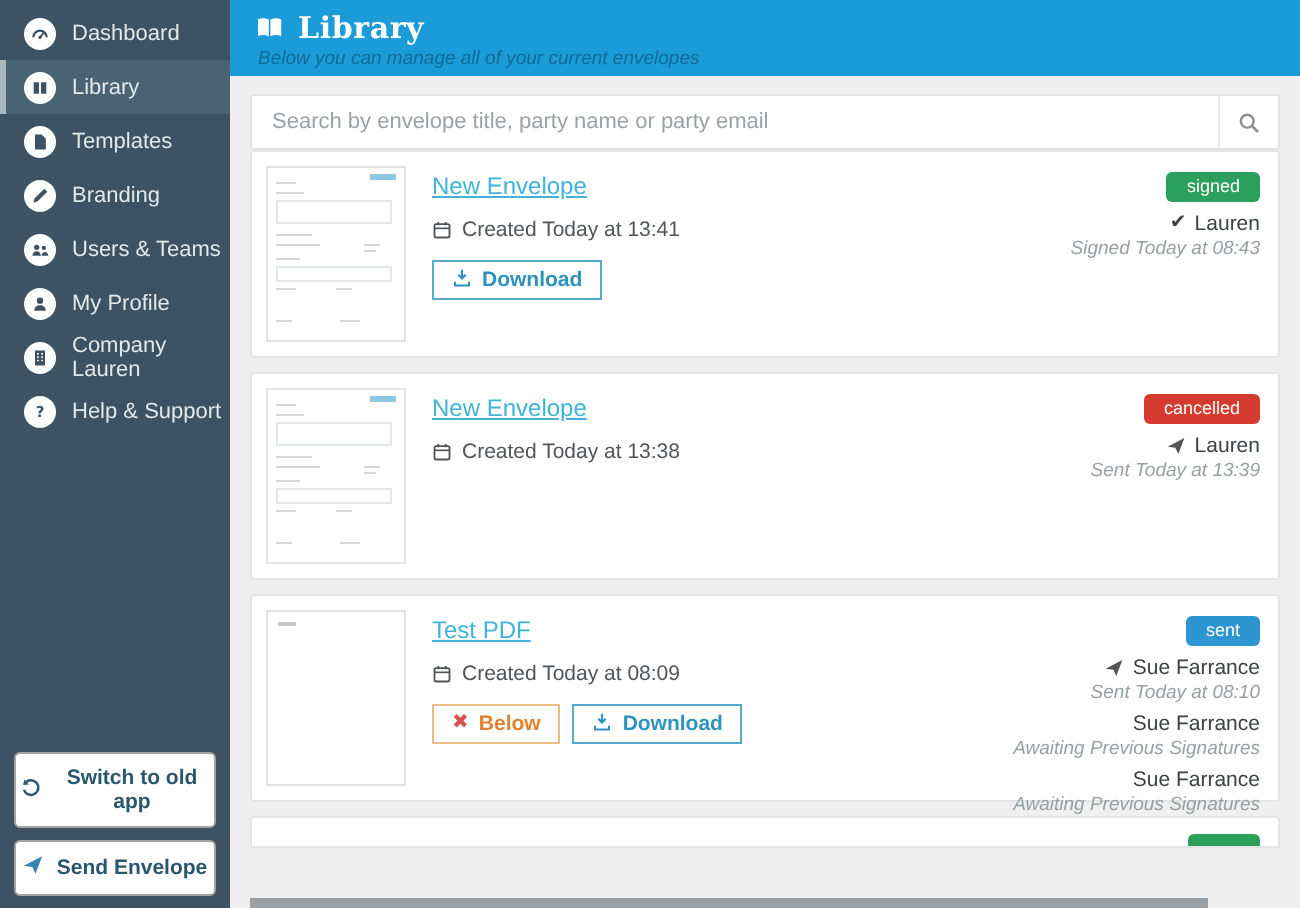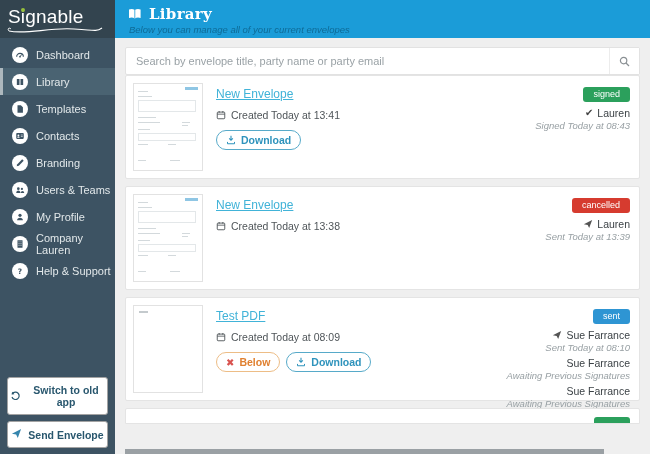--- a/index.html
+++ b/index.html
@@ -58,21 +58,21 @@
     padding:7px; display:flex; gap:13px; position:relative; }
   .thumb { width:70px; height:88px; flex:none; border:1px solid #e2e2e2; background:#fff;
     position:relative; overflow:hidden; cursor:pointer; }
   .thumb .logo-mark { position:absolute; top:3px; right:4px; width:13px; height:3px; background:#8fc6e4; }
   .tline { position:absolute; height:1px; background:#d3d9dc; }
   .tbox { position:absolute; border:1px solid #e3e7e9; background:#fff; }
   .card-body { flex:1; padding-top:1px; }
   .card-title { color:#41b3d8; font-size:12px; text-decoration:underline; cursor:pointer; display:inline-block; }
   .card-meta { display:flex; align-items:center; gap:5px; margin-top:7px; font-size:10.5px; color:#4f5559; }
   .actions { display:flex; gap:6px; margin-top:9px; }
-  .btn { display:inline-flex; align-items:center; gap:5px; background:#fff; border-radius:10px;
+  .btn { display:inline-flex; gap:5px; background:#fff; border-radius:0;
     font-size:10.5px; padding:3px 9px; cursor:pointer; font-family:inherit; font-weight:bold; }
   .btn.download { border:1px solid #57aac9; color:#2e93bc; }
   .btn.cancel { border:1px solid #edbd86; color:#e08030; }
   .uicon { font-family:"DejaVu Sans", sans-serif; font-style:normal; }
   .btn.cancel .uicon { color:#d9534f; font-size:10px; }
   .card-right { position:absolute; top:7px; right:9px; text-align:right; }
   .badge { display:inline-block; color:#fff; font-size:9px; padding:2.5px 10px; border-radius:3px; margin-bottom:5px; }
   .recipient { margin-bottom:4px; }
   .r-name { font-size:10.5px; color:#3c4246; display:flex; justify-content:flex-end; align-items:center; gap:4px; }
   .r-name .uicon { color:#444; font-size:10px; }
@@ -82,28 +82,20 @@
     height:16px; position:relative; overflow:hidden; }
   .partial-card .badge { position:absolute; right:9px; top:8px; margin:0; width:36px; height:14px; }
   .bottom-strip { position:absolute; left:10px; right:46px; bottom:0; height:5px; background:#9aa0a4; }
 </style>
 </head>
 <body>
 
 <div class="app">
 
   <aside class="sidebar">
-    <div class="logo">
-      <span class="logo-text">Signable</span>
-      <span class="logo-dot"></span>
-      <svg class="logo-swoosh" width="98" height="9" viewBox="0 0 98 9">
-        <path d="M3 5 C 20 9, 44 1, 68 3 S 92 5, 96 2" stroke="#fff" stroke-width="1.2" fill="none"></path>
-        <path d="M3 5 C 1 3, 3 1, 5 3" stroke="#fff" stroke-width="1" fill="none"></path>
-      </svg>
-    </div>
     <nav class="nav" id="nav">
         <div class="nav-item">
           <span class="nav-icon">
             <svg viewBox="0 0 12 12">
               <path d="M2 8a4 4 0 0 1 8 0" fill="none" stroke="#3d5363" stroke-width="1.4"></path>
               <path d="M6 8L8.3 5.1" stroke="#3d5363" stroke-width="1.1"></path>
               <circle cx="6" cy="8" r="1" fill="#3d5363"></circle>
             </svg>
           </span>
           <span>Dashboard</span>
@@ -116,31 +108,20 @@
           </span>
           <span>Library</span>
         </div>
         <div class="nav-item">
           <span class="nav-icon">
             <svg viewBox="0 0 12 12">
               <path d="M3 1.5h4l2.5 2.5v6.5H3z" fill="#3d5363"></path>
             </svg>
           </span>
           <span>Templates</span>
-        </div>
-        <div class="nav-item">
-          <span class="nav-icon">
-            <svg viewBox="0 0 12 12">
-              <rect x="1.5" y="2.5" width="9" height="7" rx="1" fill="#3d5363"></rect>
-              <circle cx="4.1" cy="5.3" r="1.1" fill="#fff"></circle>
-              <path d="M2.7 8.2c0-1 .7-1.6 1.4-1.6s1.4.6 1.4 1.6z" fill="#fff"></path>
-              <path d="M7 4.8h2.3M7 6.6h2.3" stroke="#fff" stroke-width=".7"></path>
-            </svg>
-          </span>
-          <span>Contacts</span>
         </div>
         <div class="nav-item">
           <span class="nav-icon">
             <svg viewBox="0 0 12 12">
               <path d="M2 10l.8-2.6 5.8-5.8 1.8 1.8-5.8 5.8z" fill="#3d5363"></path>
             </svg>
           </span>
           <span>Branding</span>
         </div>
         <div class="nav-item">

